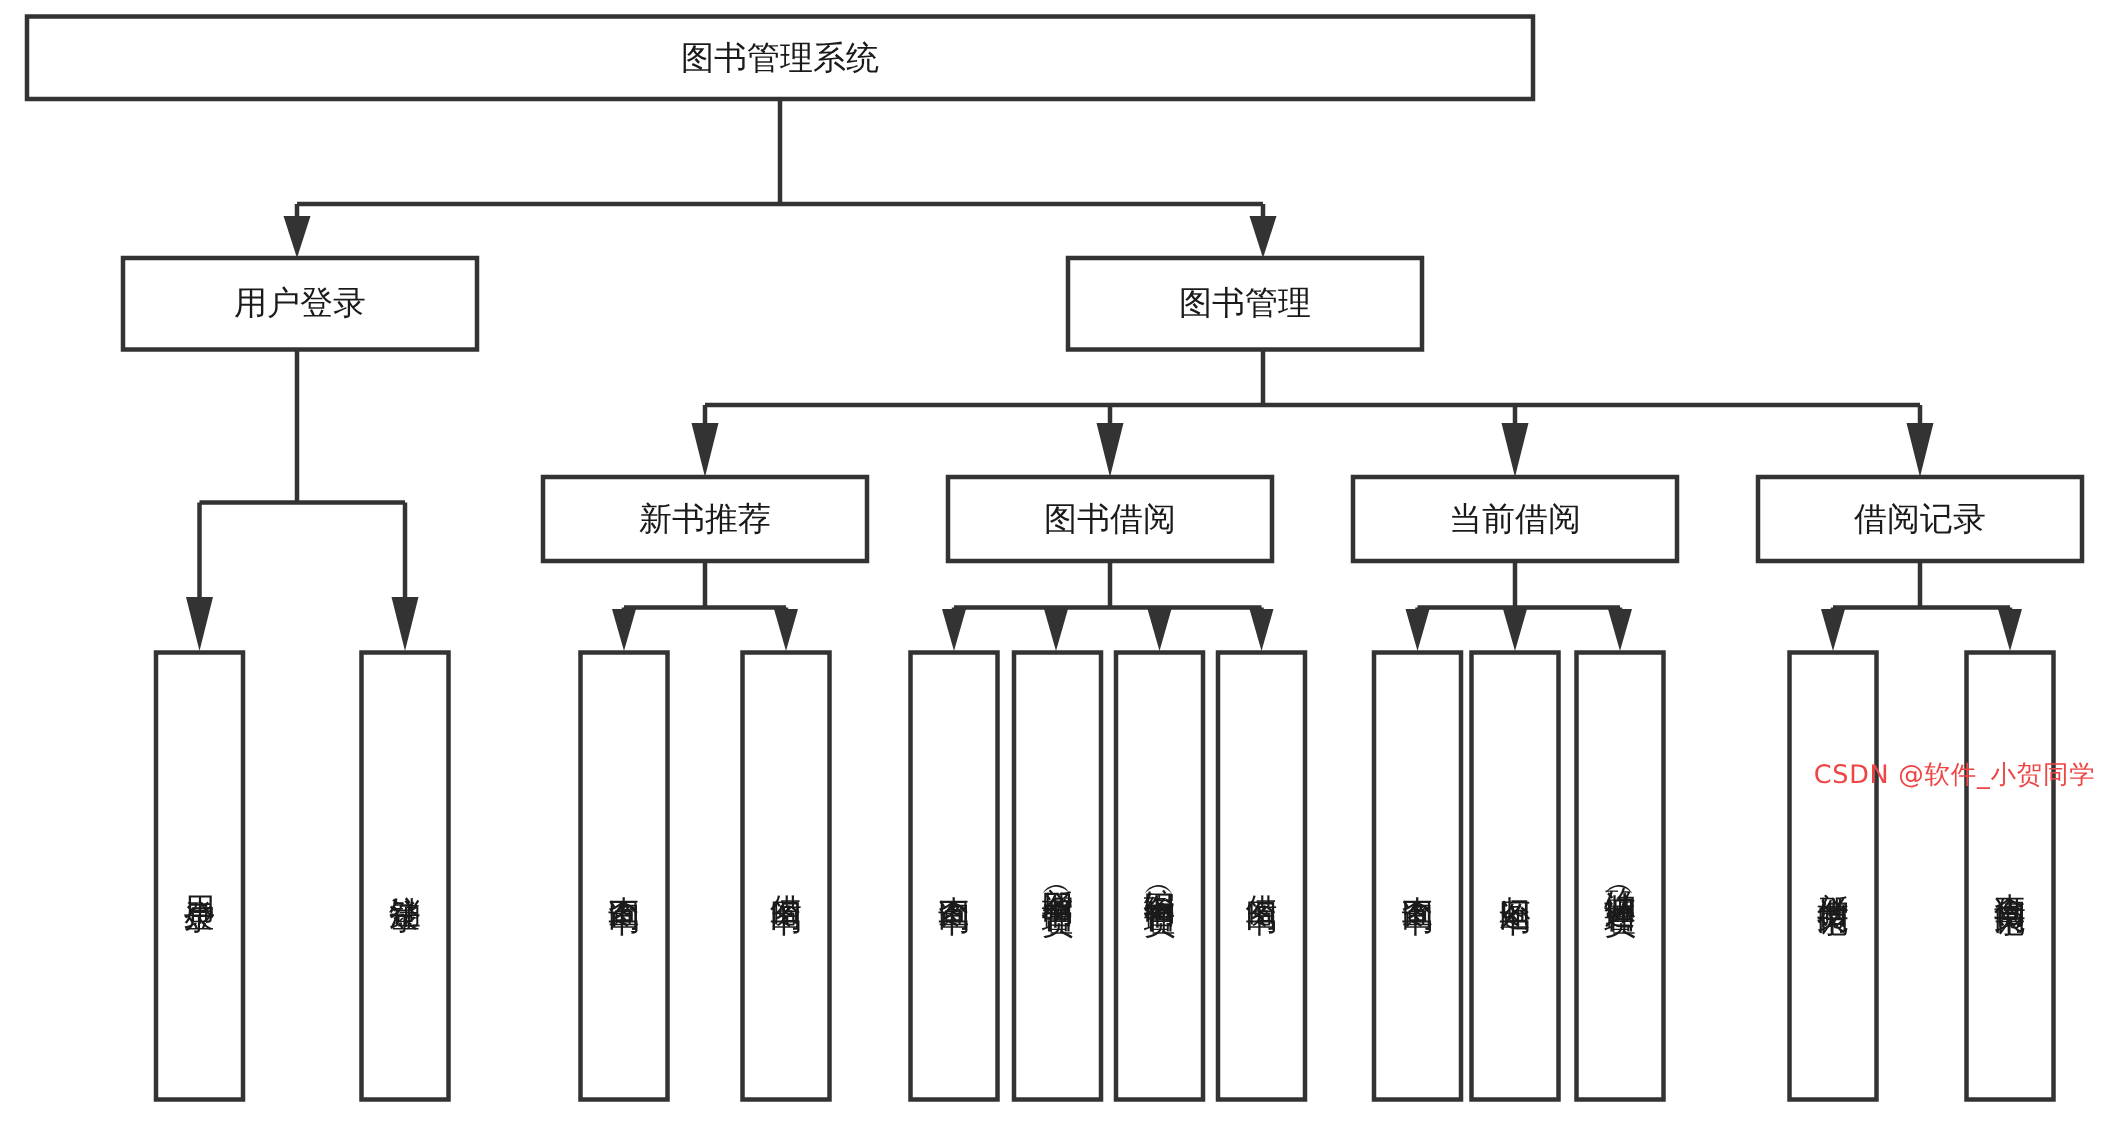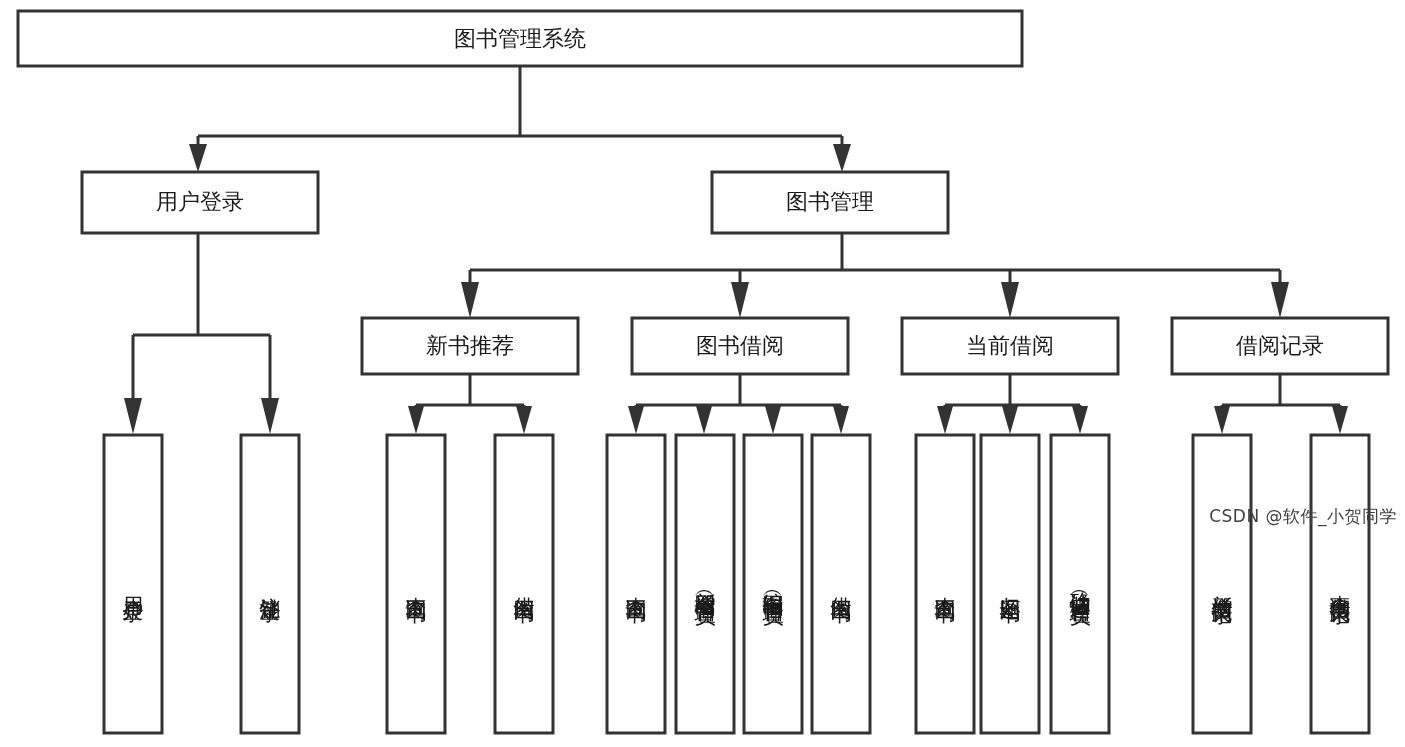--- a/index.html
+++ b/index.html
@@ -63,21 +63,21 @@
     text-align: center;
     white-space: nowrap;
     user-select: none;
   }
   #watermark {
     position: absolute;
     right: 8px;
     bottom: 4px;
     font-family: "DejaVu Sans", "Liberation Sans", sans-serif;
     font-size: 17px;
-    color: #404040;
+    color: #ef4444;
     letter-spacing: 0.5px;
     white-space: nowrap;
   }
 </style>
 </head>
 <body>
 
 <div id="diagram-root">
 
   <svg id="tree-svg" viewBox="0 0 1405 747">

